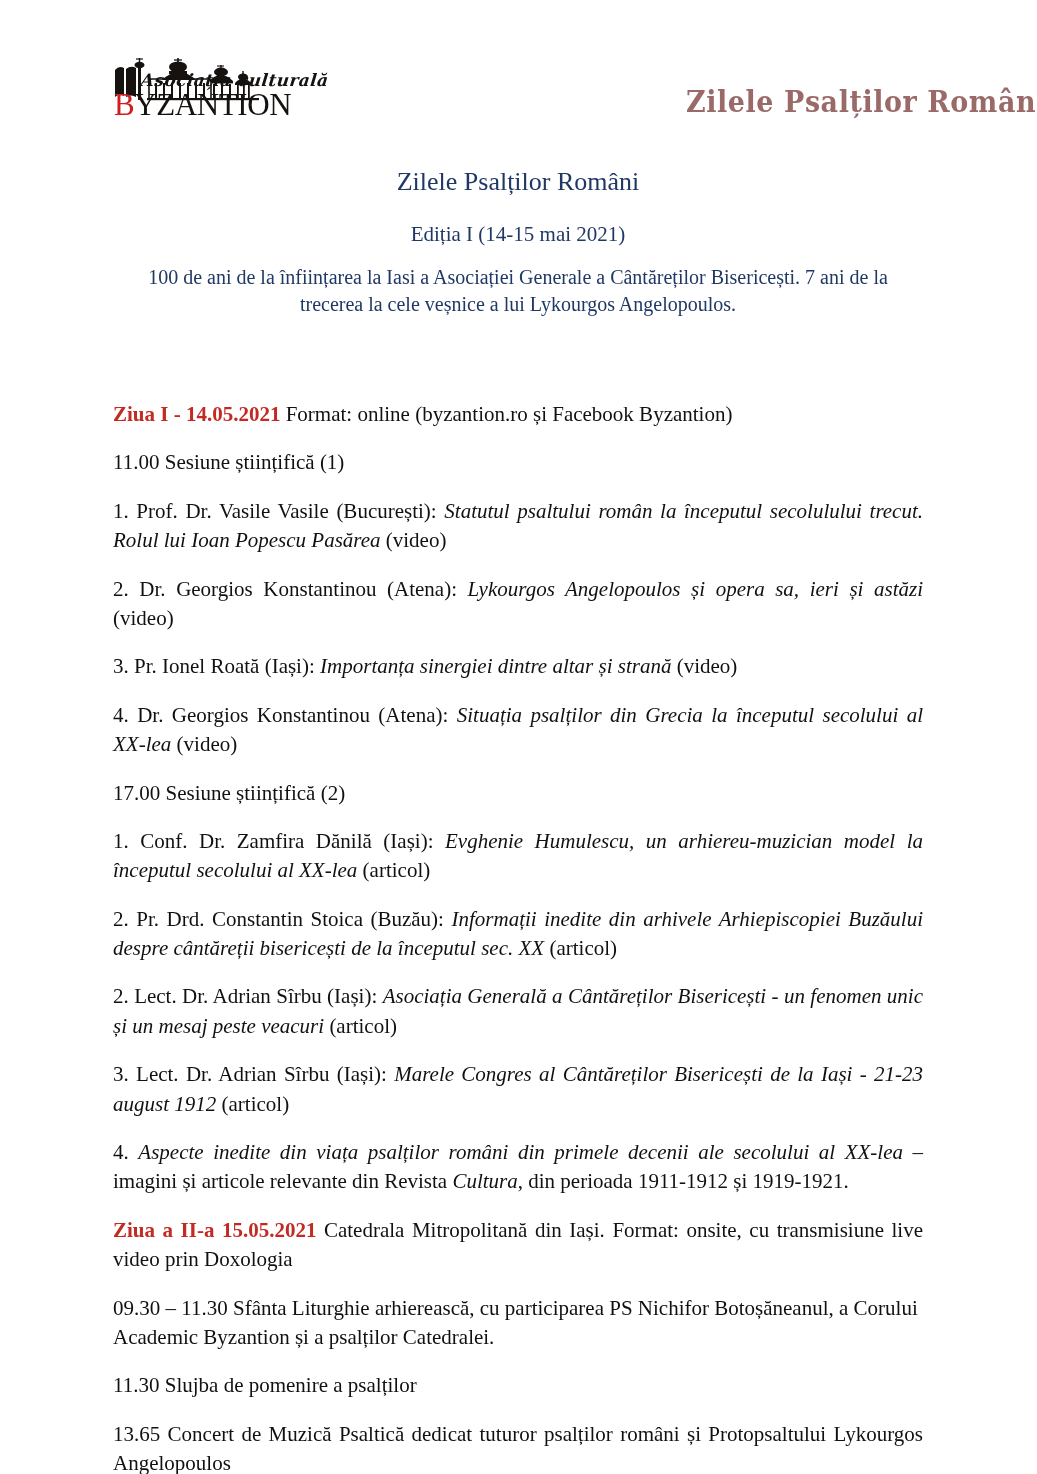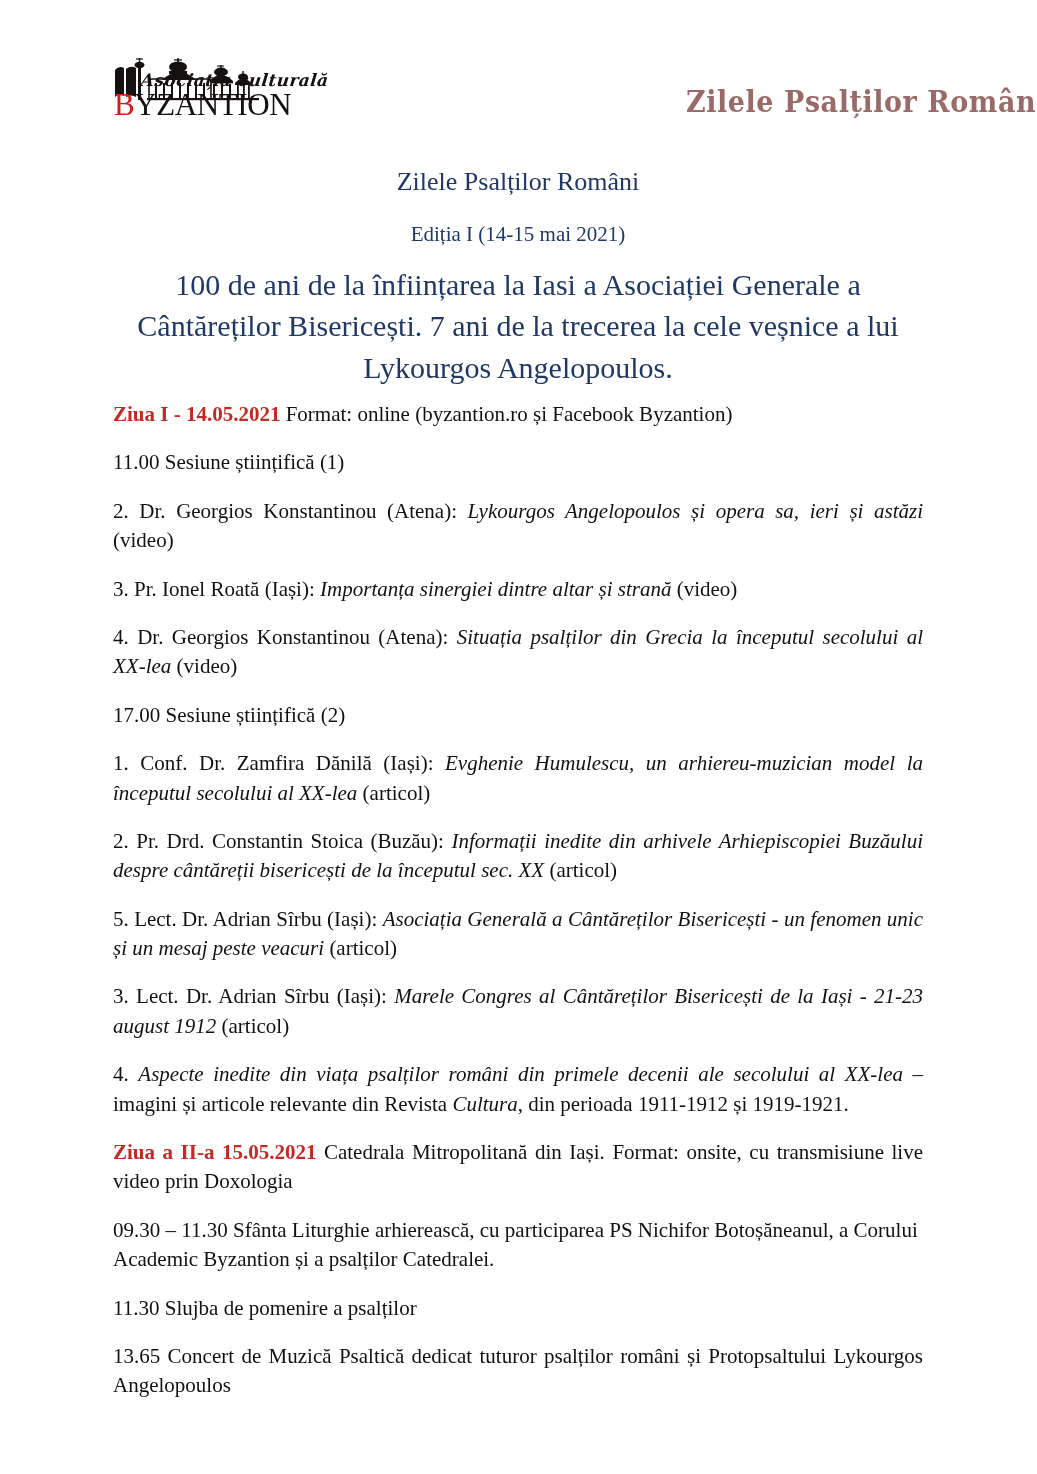--- a/index.html
+++ b/index.html
@@ -109,21 +109,21 @@
     font-weight: 400;
   }
 
   .edition {
     font-size: 21px;
     line-height: 1.3;
     margin: 0 0 4px 0;
   }
 
   .subtitle {
-    font-size: 30px;
+    font-size: 20px;
     line-height: 1.38;
     margin: 16px;
   }
 
   
   .body-block {
     position: absolute;
     left: 113px;
     top: 400px;
     width: 810px;
@@ -215,34 +215,35 @@
     <p class="edition">Ediția I (14-15 mai 2021)</p>
     <p class="subtitle">100 de ani de la înființarea la Iasi a Asociației Generale a Cântăreților Bisericești. 7 ani de la trecerea la cele veșnice a lui  Lykourgos Angelopoulos.</p>
   </div>
 
   <div class="body-block">
 
     <p class="para left"><span class="red">Ziua I - 14.05.2021</span><span> Format: online (byzantion.ro și Facebook Byzantion)</span></p>
 
     <p class="para left"><span>11.00 </span><span class="bold">Sesiune științifică (1)</span></p>
 
+    <p class="para"><span>1. Prof. Dr. Vasile Vasile (București): </span><span class="ital">Statutul psaltului român la  începutul secolulului trecut. Rolul lui Ioan Popescu Pasărea</span><span> (video)</span></p>
 
     <p class="para"><span>2. Dr. Georgios Konstantinou (Atena): </span><span class="ital">Lykourgos Angelopoulos și opera sa, ieri și astăzi</span><span> (video)</span></p>
 
     <p class="para left"><span>3. Pr. Ionel Roată (Iași): </span><span class="ital">Importanța sinergiei dintre altar și strană</span><span> (video)</span></p>
 
     <p class="para"><span>4. Dr. Georgios Konstantinou (Atena): </span><span class="ital">Situația psalților din Grecia la începutul secolului al XX-lea</span><span> (video)</span></p>
 
     <p class="para left"><span>17.00 </span><span class="bold">Sesiune științifică (2)</span></p>
 
     <p class="para"><span>1. Conf. Dr. Zamfira Dănilă (Iași): </span><span class="ital">Evghenie Humulescu, un arhiereu-muzician model la începutul secolului al XX-lea</span><span> (articol)</span></p>
 
     <p class="para"><span>2. Pr. Drd. Constantin Stoica (Buzău): </span><span class="ital">Informații inedite din arhivele Arhiepiscopiei Buzăului despre cântăreții bisericești de la începutul sec. XX</span><span> (articol)</span></p>
 
-    <p class="para"><span>5. Lect. Dr. Adrian Sîrbu (Iași): </span><span class="ital">Asociația Generală a Cântăreților Bisericești - un fenomen unic și un mesaj peste veacuri</span><span> (articol)</span></p>
+    <p class="para"><span>2. Lect. Dr. Adrian Sîrbu (Iași): </span><span class="ital">Asociația Generală a Cântăreților Bisericești - un fenomen unic și un mesaj peste veacuri</span><span> (articol)</span></p>
 
     <p class="para"><span>3. Lect. Dr. Adrian Sîrbu (Iași): </span><span class="ital">Marele Congres al Cântăreților Bisericești de la Iași - 21-23 august 1912</span><span> (articol)</span></p>
 
     <p class="para"><span>4. </span><span class="ital">Aspecte inedite din viața psalților români din primele decenii ale secolului al XX-lea –</span><span> imagini și articole relevante din Revista </span><span class="ital">Cultura</span><span>, din perioada 1911-1912 și 1919-1921.</span></p>
 
     <p class="para"><span class="red">Ziua a II-a 15.05.2021</span><span> Catedrala Mitropolitană din Iași. Format: onsite, cu transmisiune live video prin Doxologia</span></p>
 
     <p class="para left">09.30 – 11.30  Sfânta Liturghie arhierească, cu participarea PS Nichifor Botoșăneanul, a Corului Academic Byzantion și a psalților Catedralei.</p>
     <p class="para left">11.30 Slujba de pomenire a psalților</p>
     <p class="para">13.65 Concert de Muzică Psaltică dedicat tuturor psalților români și Protopsaltului Lykourgos Angelopoulos</p>

